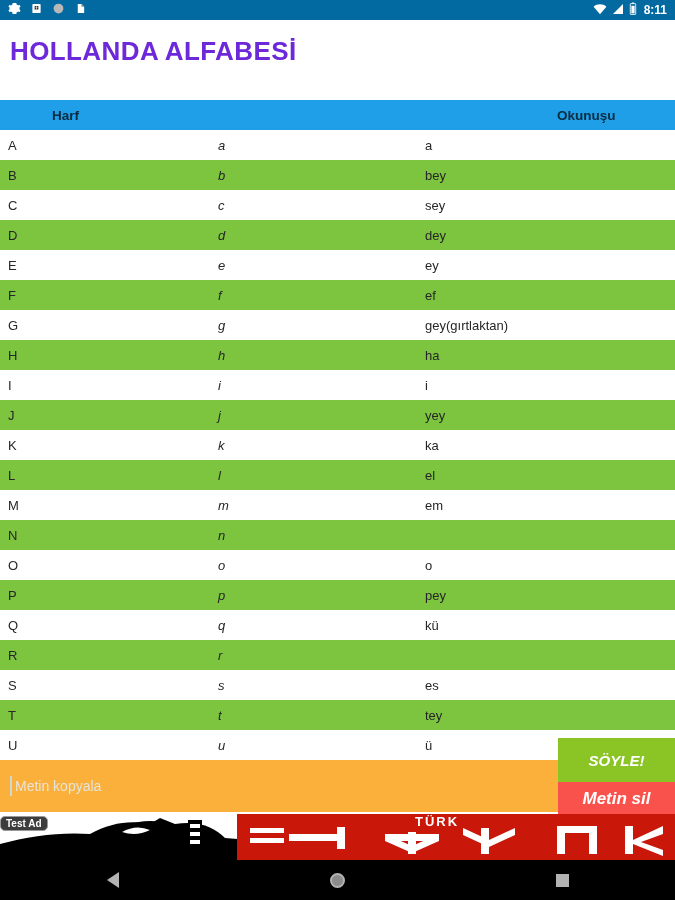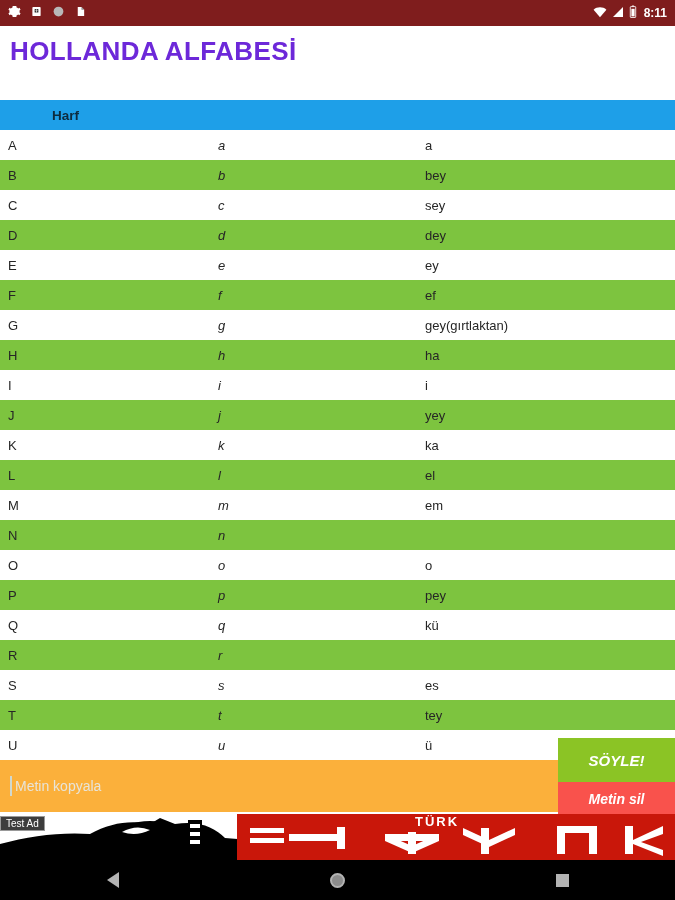--- a/index.html
+++ b/index.html
@@ -17,22 +17,22 @@
     width: 675px;
     height: 900px;
     background: #ffffff;
   }
 
   
   .status-bar {
     position: absolute;
     top: 0; left: 0;
     width: 675px;
-    height: 26px;
-    background: #7f1d1d;
+    height: 20px;
+    background: #0369a1;
     display: flex;
     align-items: center;
     padding: 0 8px;
   }
   .status-left { display: flex; align-items: center; gap: 10px; }
   .status-right { margin-left: auto; display: flex; align-items: center; gap: 5px; }
   .sicon { display: inline-block; line-height: 1; }
   .status-time {
     color: #ffffff;
     font-size: 12px;
@@ -124,21 +124,21 @@
   .btn-speak {
     top: 738px;
     height: 44px;
     background: #8BC425;
     font-size: 15px;
   }
   .btn-clear {
     top: 782px;
     height: 34px;
     background: #F9524C;
-    font-size: 14px;
+    font-size: 17px;
   }
 
   
   .ad-banner {
     position: absolute;
     left: 0;
     top: 814px;
     width: 675px;
     height: 46px;
     background: #ffffff;
@@ -159,22 +159,23 @@
     overflow: hidden;
   }
   .ad-badge {
     position: absolute;
     left: 0; top: 2px;
     background: #3d3d3d;
     color: #ffffff;
     font-size: 10px;
     padding: 1px 5px;
     border: 1px solid #999;
-    border-radius: 0;
+    border-radius: 5px;
     z-index: 5;
+    font-weight: bold;
   }
 
   
   .nav-bar {
     position: absolute;
     left: 0; top: 860px;
     width: 675px; height: 40px;
     background: #000000;
     display: flex;
     align-items: center;
@@ -253,20 +254,21 @@
       <span class="status-time">8:11</span>
     </div>
   </div>
 
   <div class="page-title">HOLLANDA ALFABESİ</div>
 
   <div class="table-wrap">
     <div class="trow header">
       <div class="cell c1">Harf</div>
       <div class="cell c2"></div>
+      <div class="cell c3">Okunuşu</div>
     </div>
     <div id="rows-host">
         <div class="trow white">
           <div class="cell c1">A</div>
           <div class="cell c2">a</div>
           <div class="cell c3">a</div>
         </div>
         <div class="trow green">
           <div class="cell c1">B</div>
           <div class="cell c2">b</div>

